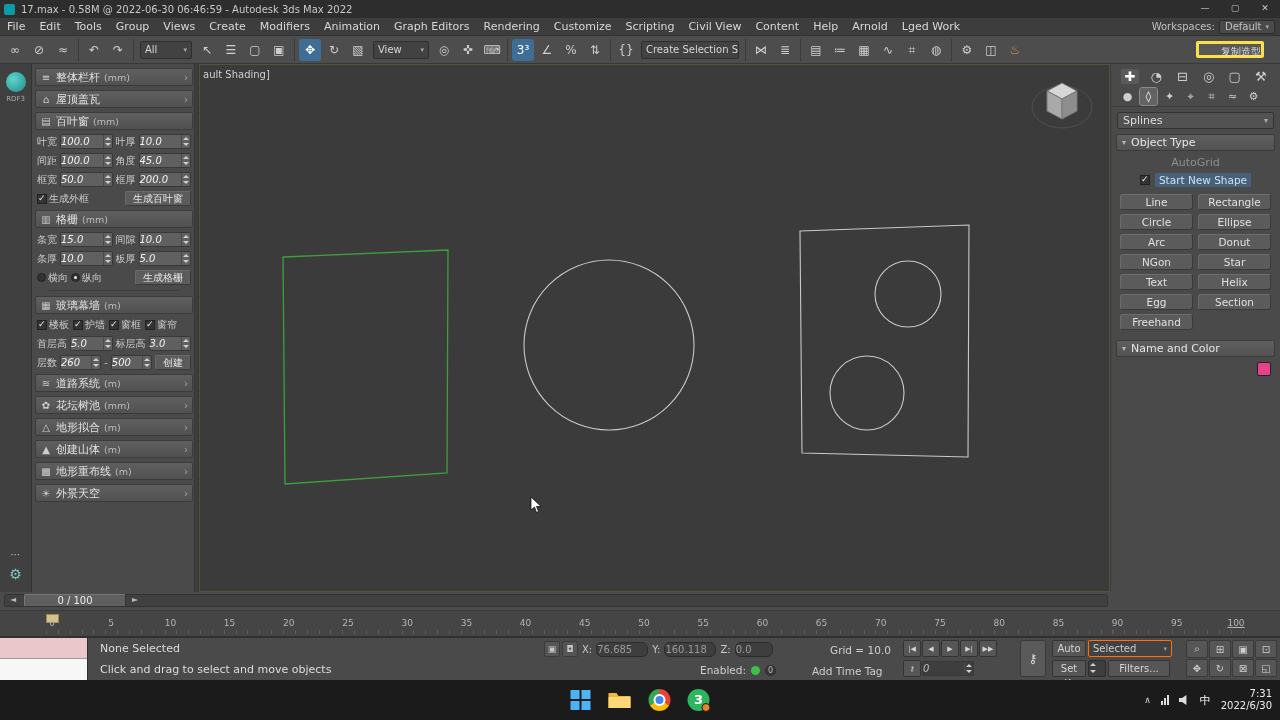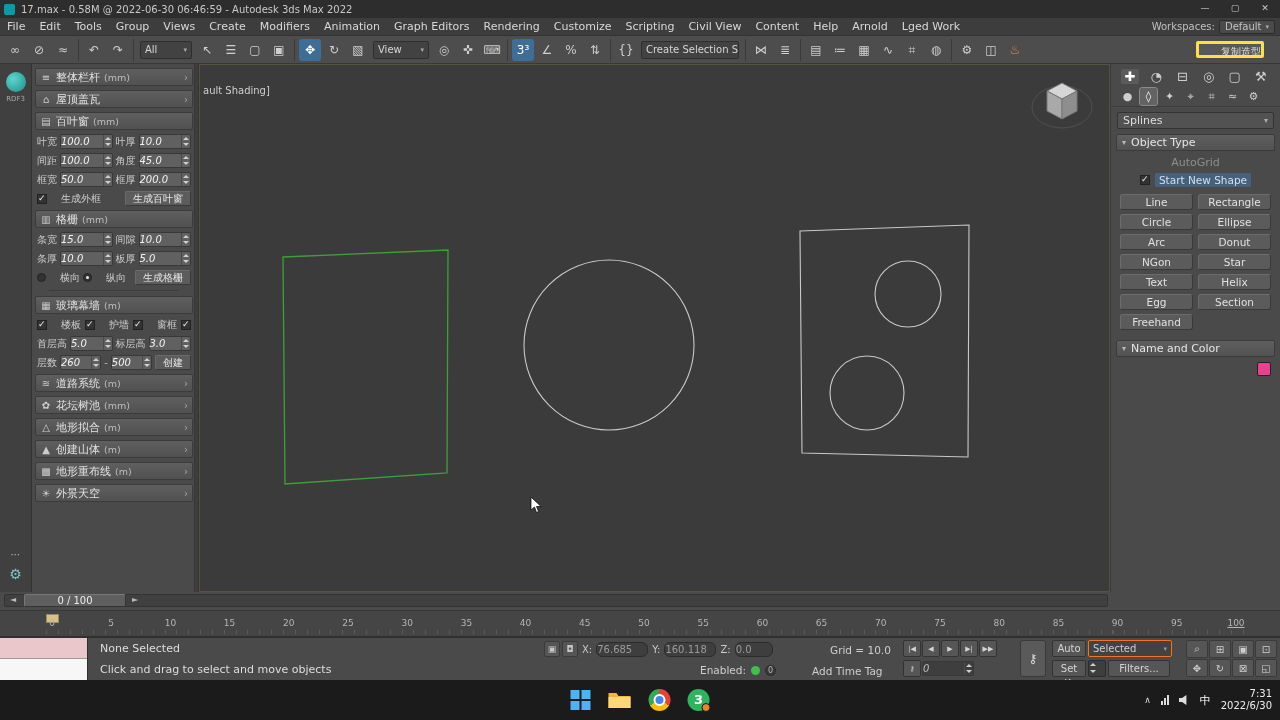--- a/index.html
+++ b/index.html
@@ -49,32 +49,32 @@
   .ro-a{margin-left:auto;color:#a8a8a8;font-size:10px}
   .ro-row{display:flex;align-items:center;gap:3px;margin:4px 2px;font-size:10px;color:#ccc}
   .ro-row.tight{gap:4px}
   .flb{white-space:nowrap;flex:0 0 auto}
   .fld{flex:1;min-width:32px;height:15px;background:#606060;border:1px solid #383838;border-radius:2px;display:flex;align-items:center;color:#f2f2f2;font-size:10px}
   .fld .v{flex:1;text-align:left;line-height:13px}
   .spin{width:9px;height:100%;display:flex;flex-direction:column;border-left:1px solid #4a4a4a}
   .spin b{flex:1;position:relative}
   .spin b.up::after{content:"";position:absolute;left:1px;top:2px;border-left:3px solid transparent;border-right:3px solid transparent;border-bottom:3px solid #cfcfcf}
   .spin b.dn::after{content:"";position:absolute;left:1px;top:1px;border-left:3px solid transparent;border-right:3px solid transparent;border-top:3px solid #cfcfcf}
-  .cbw,.rdw{display:flex;align-items:center;gap:14px;flex:0 0 auto}
+  .cbw,.rdw{display:flex;align-items:center;gap:2px;flex:0 0 auto}
   .cb{width:10px;height:10px;background:#333;border:1px solid #222;position:relative}
   .cb.on::before{content:"✓";position:absolute;left:0;top:-2px;font-size:9px;color:#eee}
   .rd{width:9px;height:9px;border-radius:50%;background:#333;border:1px solid #222;position:relative}
   .rd.sel::after{content:"";position:absolute;inset:2px;border-radius:50%;background:#e8e8e8}
   .pbtn{margin-left:auto;background:#5c5c5c;border:1px solid #6a6a6a;border-bottom-color:#393939;border-right-color:#393939;border-radius:2px;padding:0 7px;height:15px;line-height:13px;color:#e6e6e6;font-size:10px;white-space:nowrap}
   .ro-div{height:1px;background:#3c3c3c;margin:5px 14px}
   .dash{color:#bbb}
 
   
   .viewport{position:absolute;left:199px;top:64px;width:911px;height:528px;background:#3b3b3b;border:1px solid #55533f}
-  .vp-label{position:absolute;left:3px;top:20px;font-size:10px;color:#cfcfcf;z-index:2}
+  .vp-label{position:absolute;left:3px;top:4px;font-size:10px;color:#cfcfcf;z-index:2}
   .vp-svg{position:absolute;left:0;top:0}
   .viewcube{position:absolute;right:12px;top:10px;z-index:2}
 
   
   .cmd-panel{position:absolute;left:1110px;top:64px;width:170px;height:528px;background:#4a4a4a;border-left:1px solid #3a3a3a}
   .cp-tabs{height:22px;display:flex;justify-content:space-between;align-items:center;padding:3px 10px 0}
   .cp-tab{font-size:13px;color:#cfcfcf;width:18px;text-align:center}
   .cp-tab.act{color:#fff;background:#5a5a5a;border-radius:2px}
   .cp-cats{height:21px;display:flex;gap:4px;align-items:center;padding:1px 8px;border-bottom:1px solid #3c3c3c}
   .cp-cat{width:17px;height:17px;font-size:11px;color:#cfcfcf;display:flex;align-items:center;justify-content:center;border-radius:2px}

